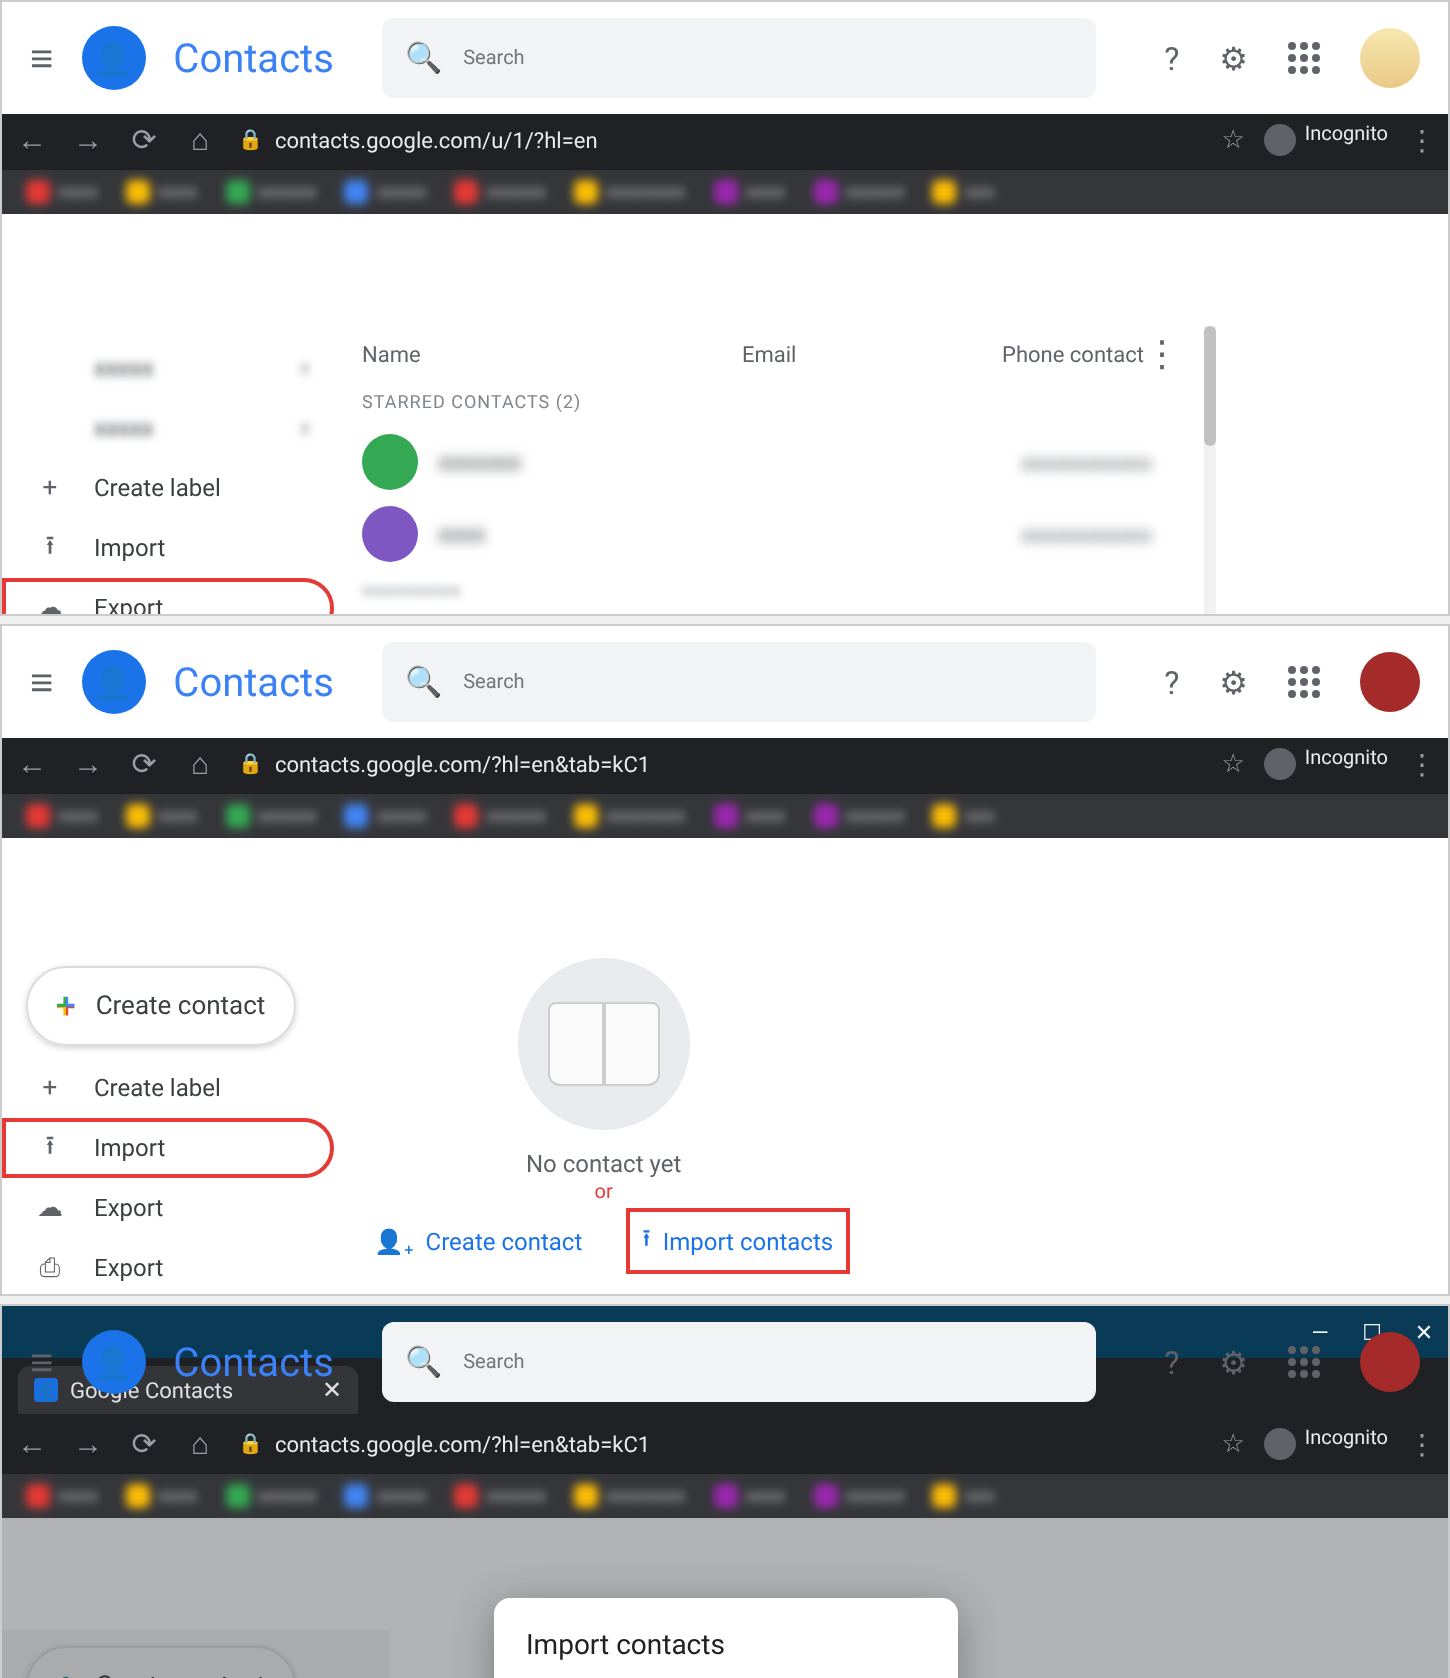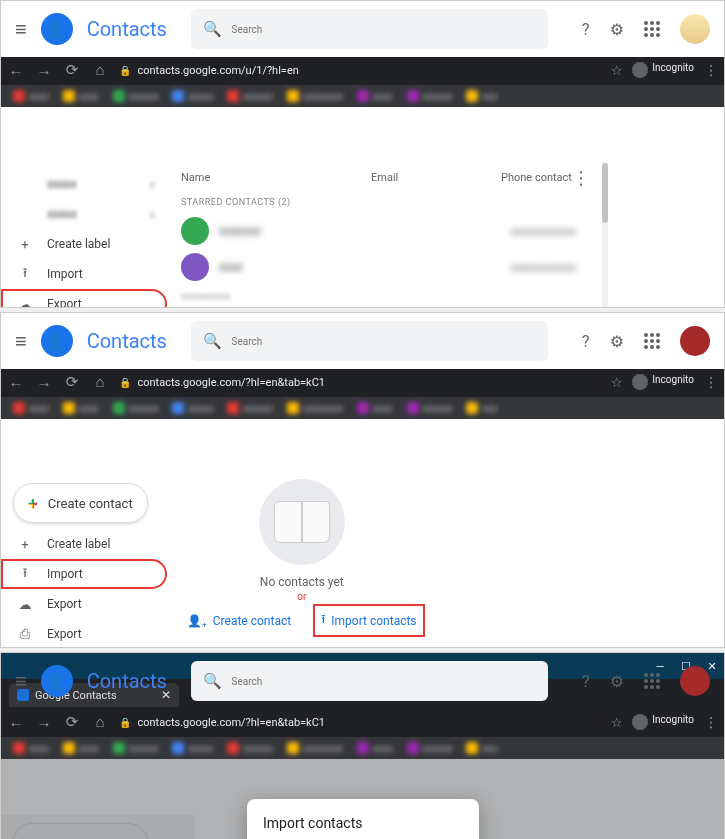--- a/index.html
+++ b/index.html
@@ -348,21 +348,21 @@
           </div>
         <div class="side-item">
             <span class="ico">⎙</span>
             <span>Export</span>
           </div>
         
       </div>
       <div class="main">
         <div class="empty">
           <div class="book"></div>
-          <div class="empty-t">No contacts yet</div>
+          <div class="empty-t">No contact yet</div>
           <div class="or">or</div>
           <div class="empty-acts">
             <span class="lnk">
                 <span>👤₊</span>
                 <span>Create contact</span>
               </span>
             <span class="lnk hl">
                 <span>⭱</span>
                 <span>Import contacts</span>
               </span>

